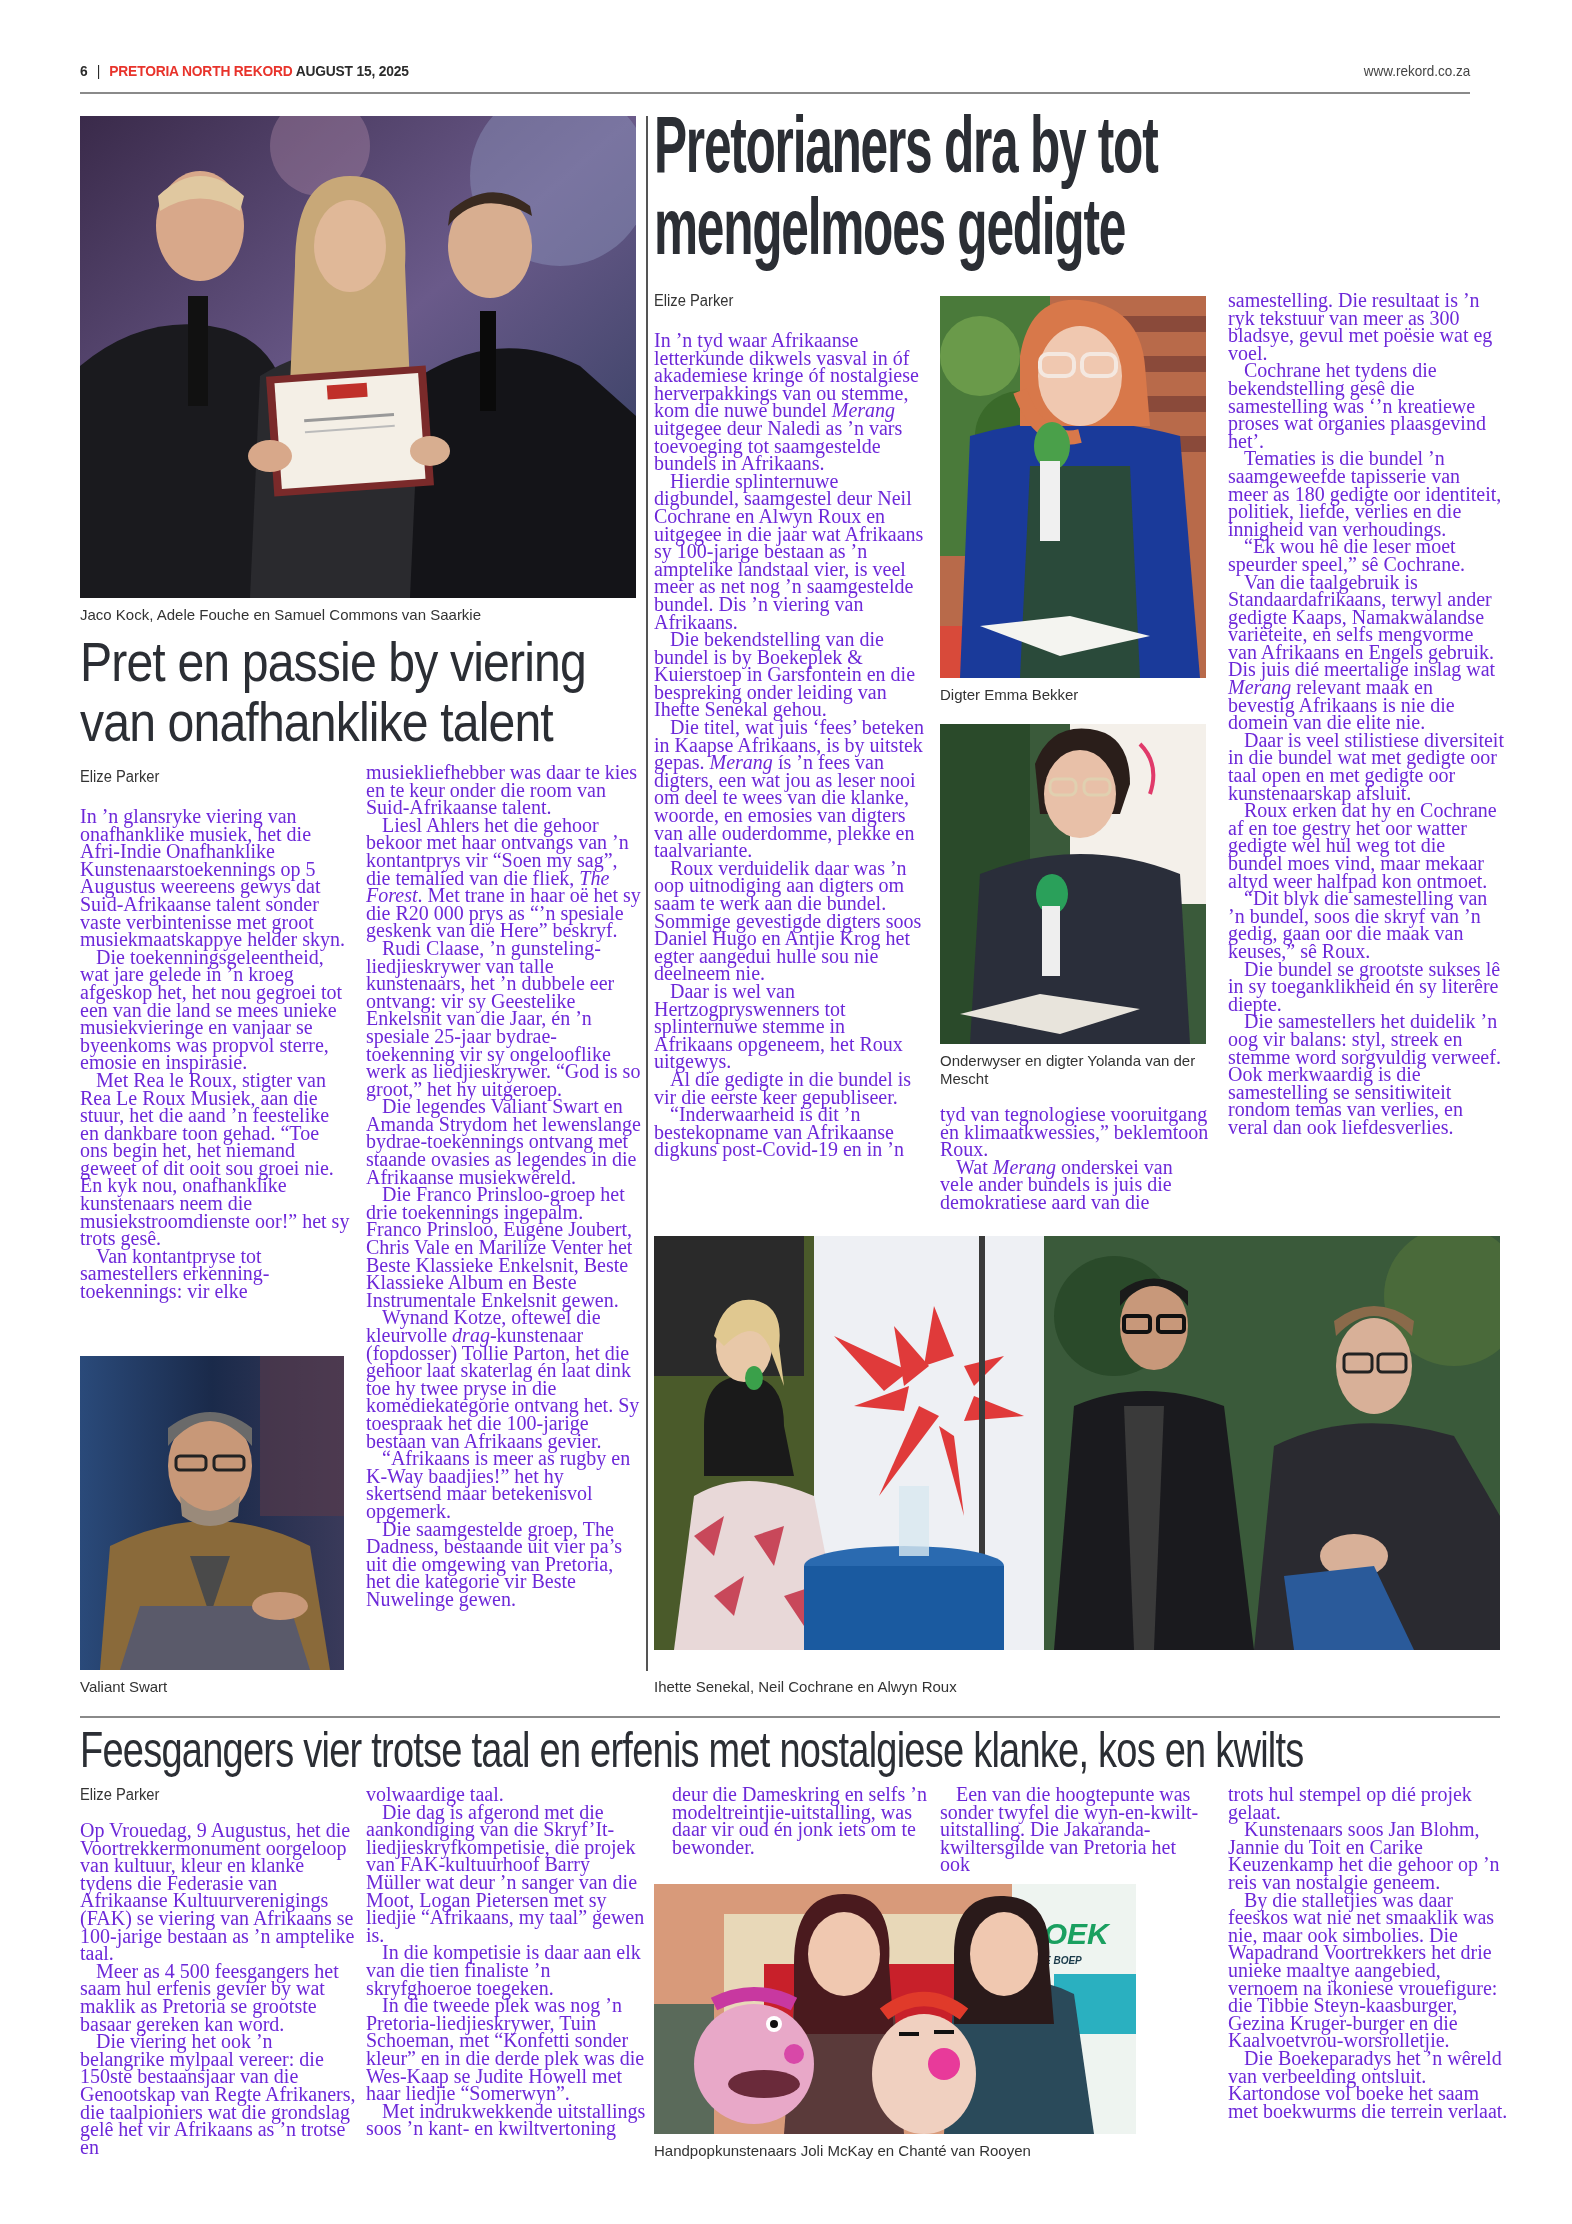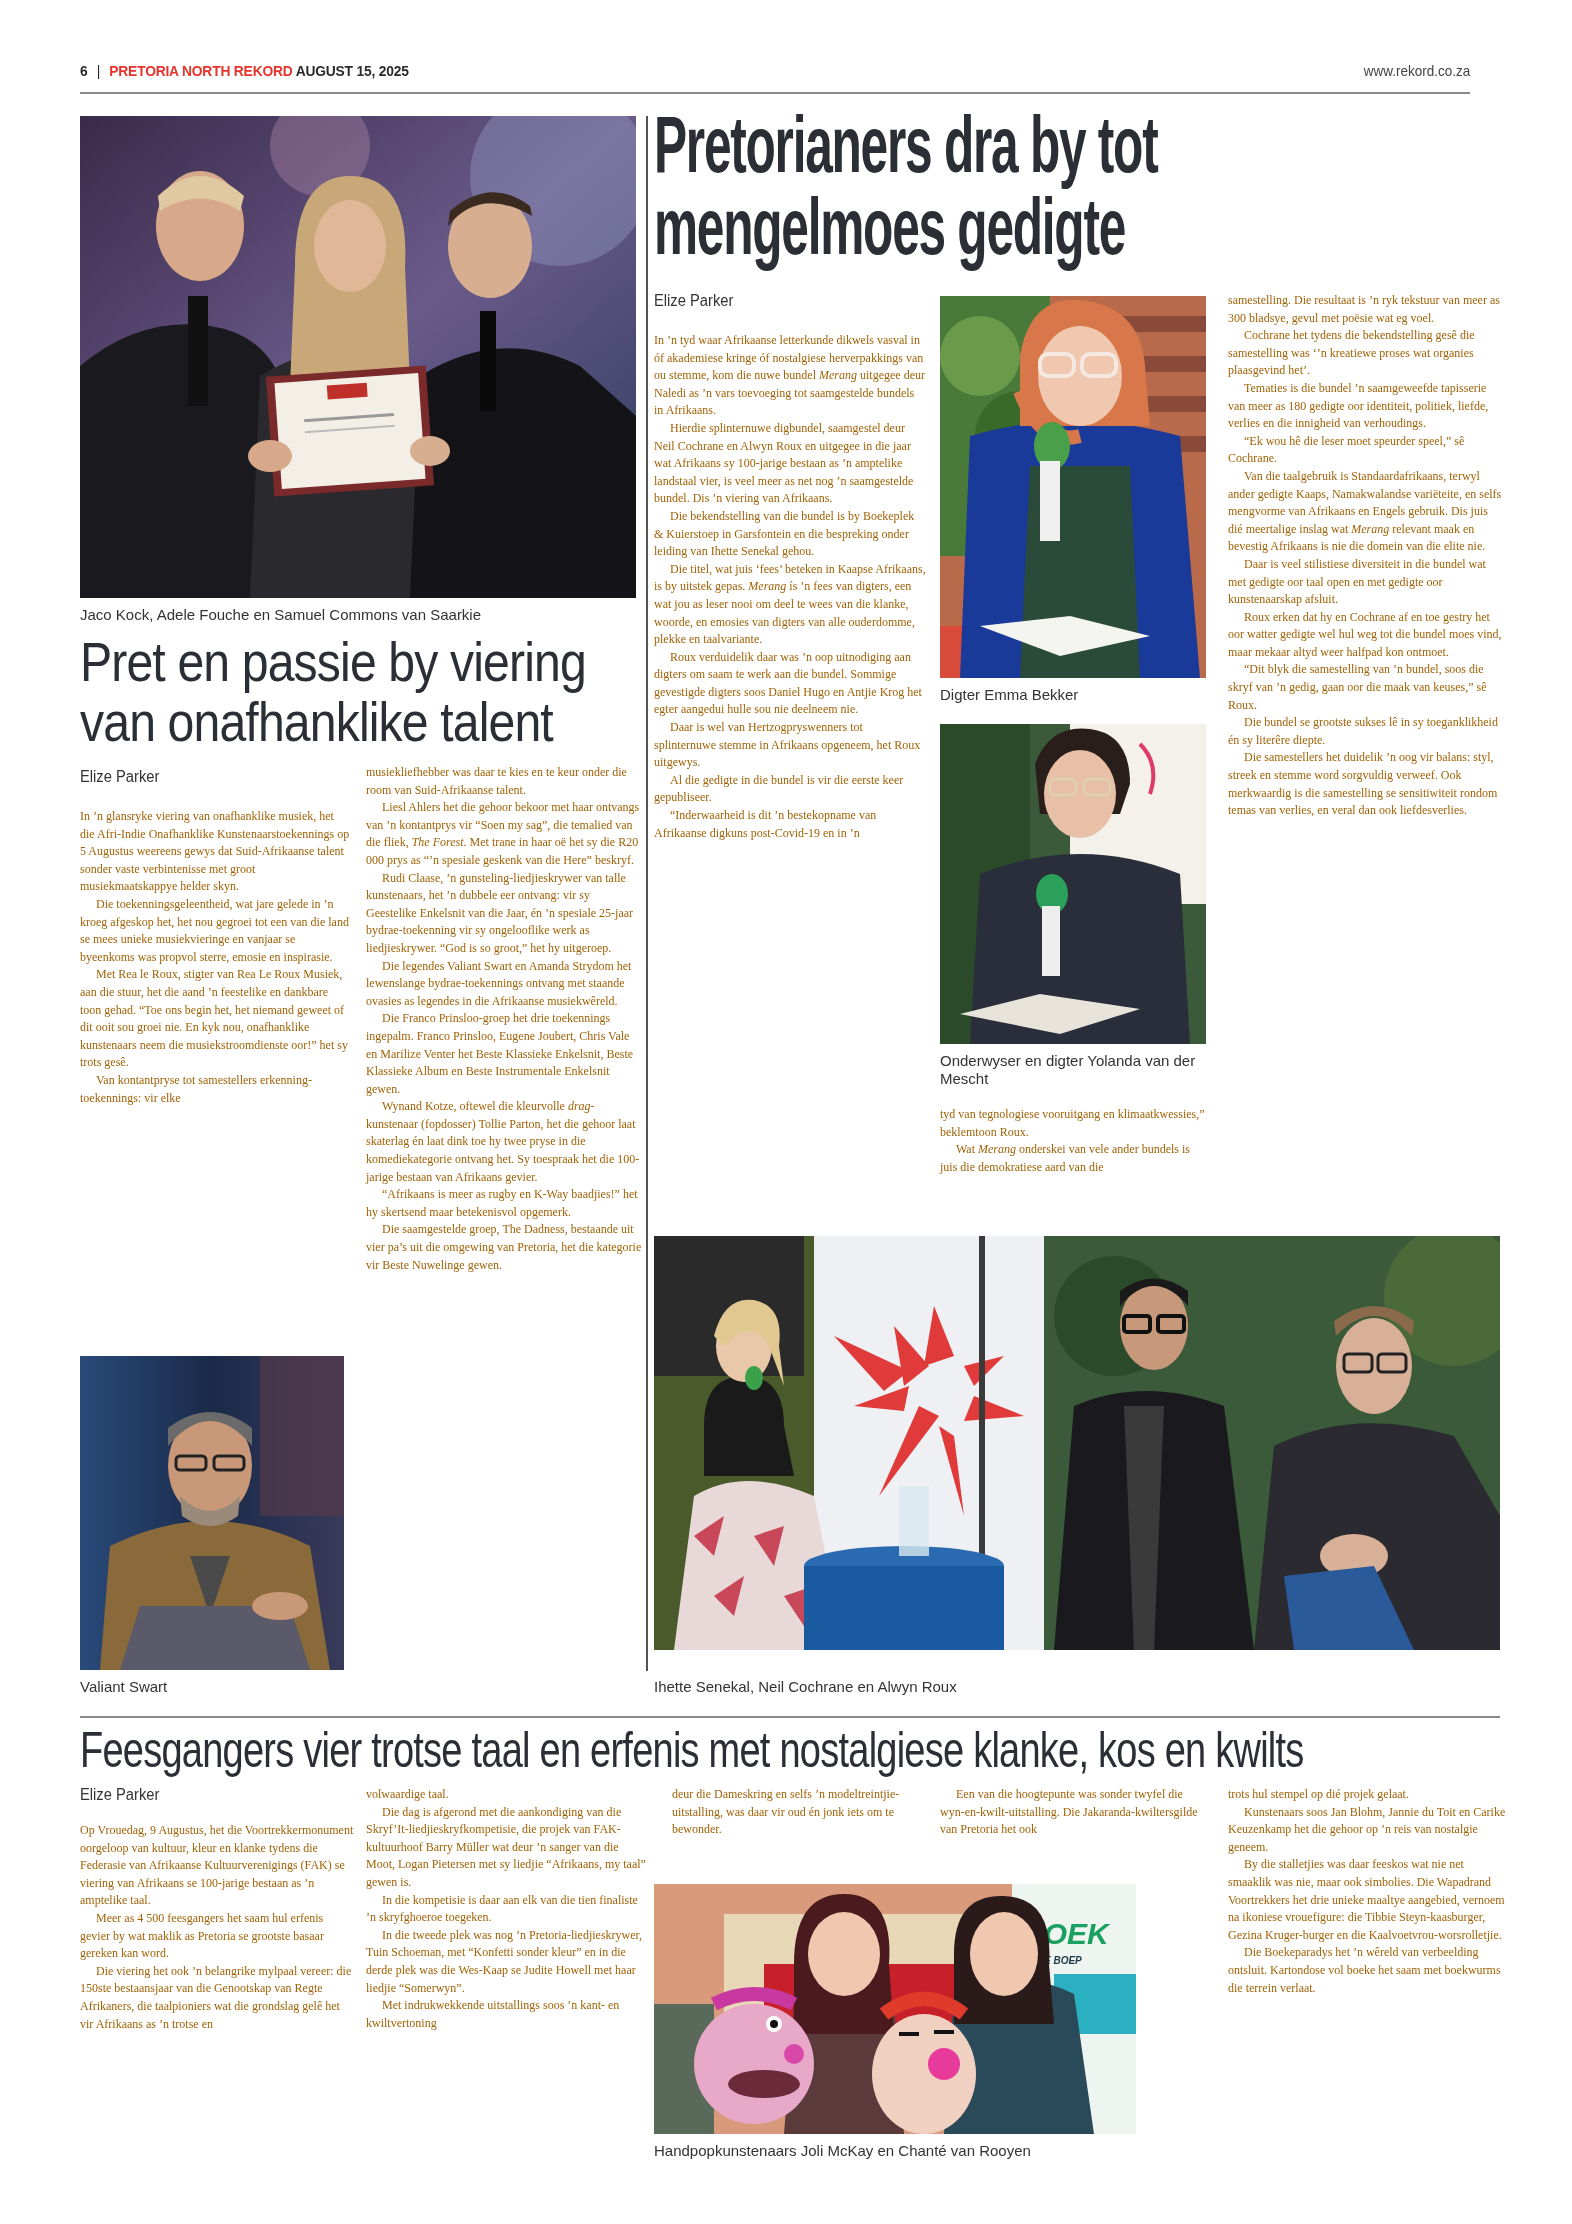--- a/index.html
+++ b/index.html
@@ -20,21 +20,21 @@
 
     
     .caption { font-family: "Liberation Sans", sans-serif; font-size: 15px; color: #333; line-height: 18px; }
 
     
     .hl-light { font-family: "Liberation Sans", sans-serif; font-weight: normal; color: #2b2e34; letter-spacing: -1px; }
     .hl-heavy { font-family: "Liberation Sans", sans-serif; font-weight: bold; color: #2b2e34; letter-spacing: -2px; }
     .byline { font-family: "Liberation Sans", sans-serif; font-size: 16px; color: #333; transform: scaleX(0.92); transform-origin: left; white-space: nowrap; }
 
     
-    .col { font-size: 12px; line-height: 17.6px; color: #a16207; }
+    .col { font-size: 20px; line-height: 17.6px; color: #6d28d9; }
     .col p { text-indent: 0; }
     .col p + p { text-indent: 16px; }
     .col p.noindent { text-indent: 0; }
     .col i { font-style: italic; margin-top: 16px; }
     .vrule { background: #555; width: 2px; }
   </style>
 </head>
 <body>
 
 <div class="abs masthead">

